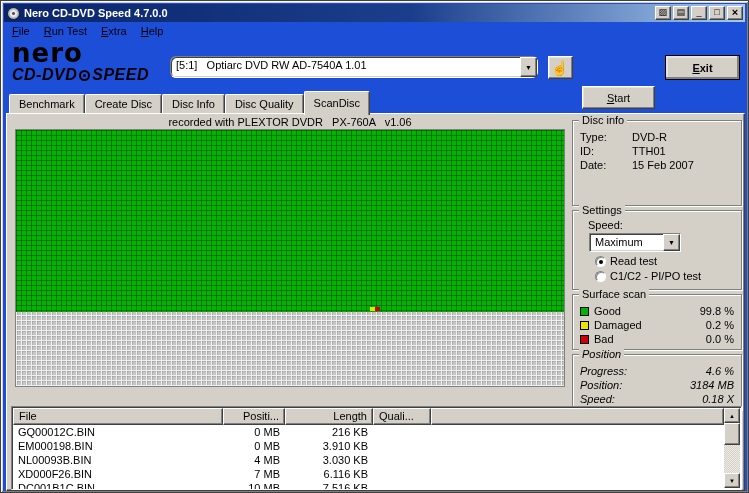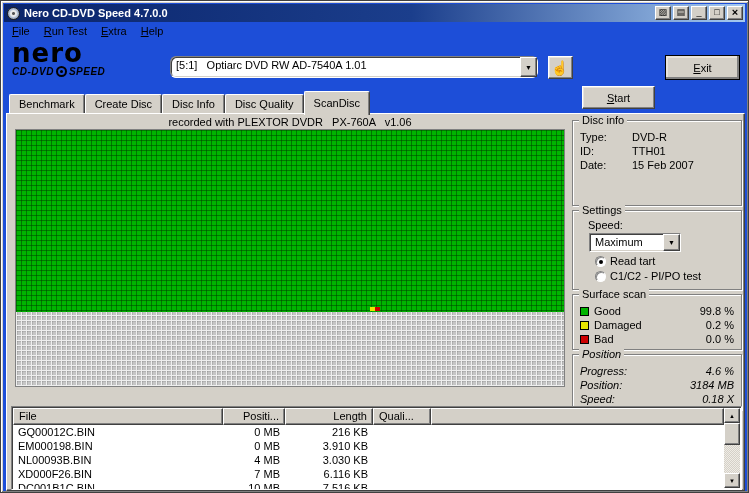--- a/index.html
+++ b/index.html
@@ -23,40 +23,40 @@
   .tb-btn.close { font-size:11px; font-weight:bold; }
 
   
   .menubar { position:absolute; left:3px; top:21px; right:3px; height:18px;
     display:flex; align-items:center; padding-left:1px; }
   .menu-item { padding:2px 7px; white-space:nowrap; }
 
   
   .logo { position:absolute; left:11px; top:40px; width:152px; }
   .logo-brand { font-family:"DejaVu Sans", sans-serif; font-size:26px; font-weight:bold; line-height:25px; letter-spacing:1px; }
-  .logo-sub { display:flex; align-items:center; gap:1px; font-weight:bold; font-style:italic; font-size:10px; letter-spacing:0.5px; }
+  .logo-sub { display:flex; align-items:center; gap:1px; font-weight:bold; font-style:italic; font-size:16px; letter-spacing:0.5px; }
   .cd-icon { display:inline-block; width:11px; height:11px; border:2px solid #000; border-radius:50%; position:relative; margin:0 1px; }
   .cd-icon::after { content:""; position:absolute; left:2px; top:2px; width:3px; height:3px; border-radius:50%; background:#000; }
 
   .sunken { background:#fff; border:1px solid; border-color:#808080 #fff #fff #808080;
     box-shadow: inset 1px 1px 0 #404040, inset -1px -1px 0 #d4d0c8; }
   .combo { display:flex; align-items:stretch; }
   .combo-text { flex:1; padding:2px 5px; white-space:pre; overflow:hidden; }
   .combo-arrow { width:17px; background:#d4d0c8; border:1px solid; border-color:#fff #404040 #404040 #fff;
     box-shadow:inset -1px -1px 0 #808080; font-size:7px; display:flex; align-items:center; justify-content:center; }
 
   .drive-combo { position:absolute; left:169px; top:55px; width:368px; height:22px;border-radius:6px; }
 
   .btn { background:#d4d0c8; border:1px solid; border-color:#fff #404040 #404040 #fff;
     box-shadow:inset -1px -1px 0 #808080, inset 1px 1px 0 #e8e4dc;
     display:flex; align-items:center; justify-content:center; }
   .tool-btn { position:absolute; left:547px; top:55px; width:25px; height:23px; font-size:14px; }
   .start-btn { position:absolute; left:581px; top:55px; width:73px; height:23px;margin-top:30px; }
   .exit-btn  { position:absolute; left:664px; top:54px; width:75px; height:25px; outline:1px solid #000; outline-offset:-1px;
-    box-shadow:inset -2px -2px 0 #808080, inset 2px 2px 0 #e8e4dc; }
+    box-shadow:inset -2px -2px 0 #808080, inset 2px 2px 0 #e8e4dc;font-weight:bold; }
 
   
   .tabs { position:absolute; left:8px; top:90px; height:22px; display:flex; align-items:flex-end; z-index:3; }
   .tab { height:19px; padding:3px 9px 2px; background:#d4d0c8; white-space:nowrap;
     border:1px solid; border-color:#fff #404040 #404040 #fff; border-bottom:none;
     border-top-left-radius:2px; border-top-right-radius:2px; box-shadow:inset -1px 0 0 #808080; }
   .tab.active { height:24px; margin-bottom:-2px; padding-top:5px; position:relative; z-index:4;
     box-shadow:inset -1px 0 0 #808080; }
 
   
@@ -232,21 +232,21 @@
       <span class="group-title">Settings</span>
       <div class="speed-row">
         <div>Speed:</div>
         <div class="speed-combo sunken combo">
           <span class="combo-text">Maximum</span>
           <span class="combo-arrow">▼</span>
         </div>
       </div>
       <div class="radio-row">
         <span class="radio checked"></span>
-        <span>Read tart</span>
+        <span>Read test</span>
       </div>
       <div class="radio-row">
         <span class="radio"></span>
         <span>C1/C2 - PI/PO test</span>
       </div>
     </div>
 
     <div class="groupbox gb-surface">
       <span class="group-title">Surface scan</span>
       <div class="legend-rows">

